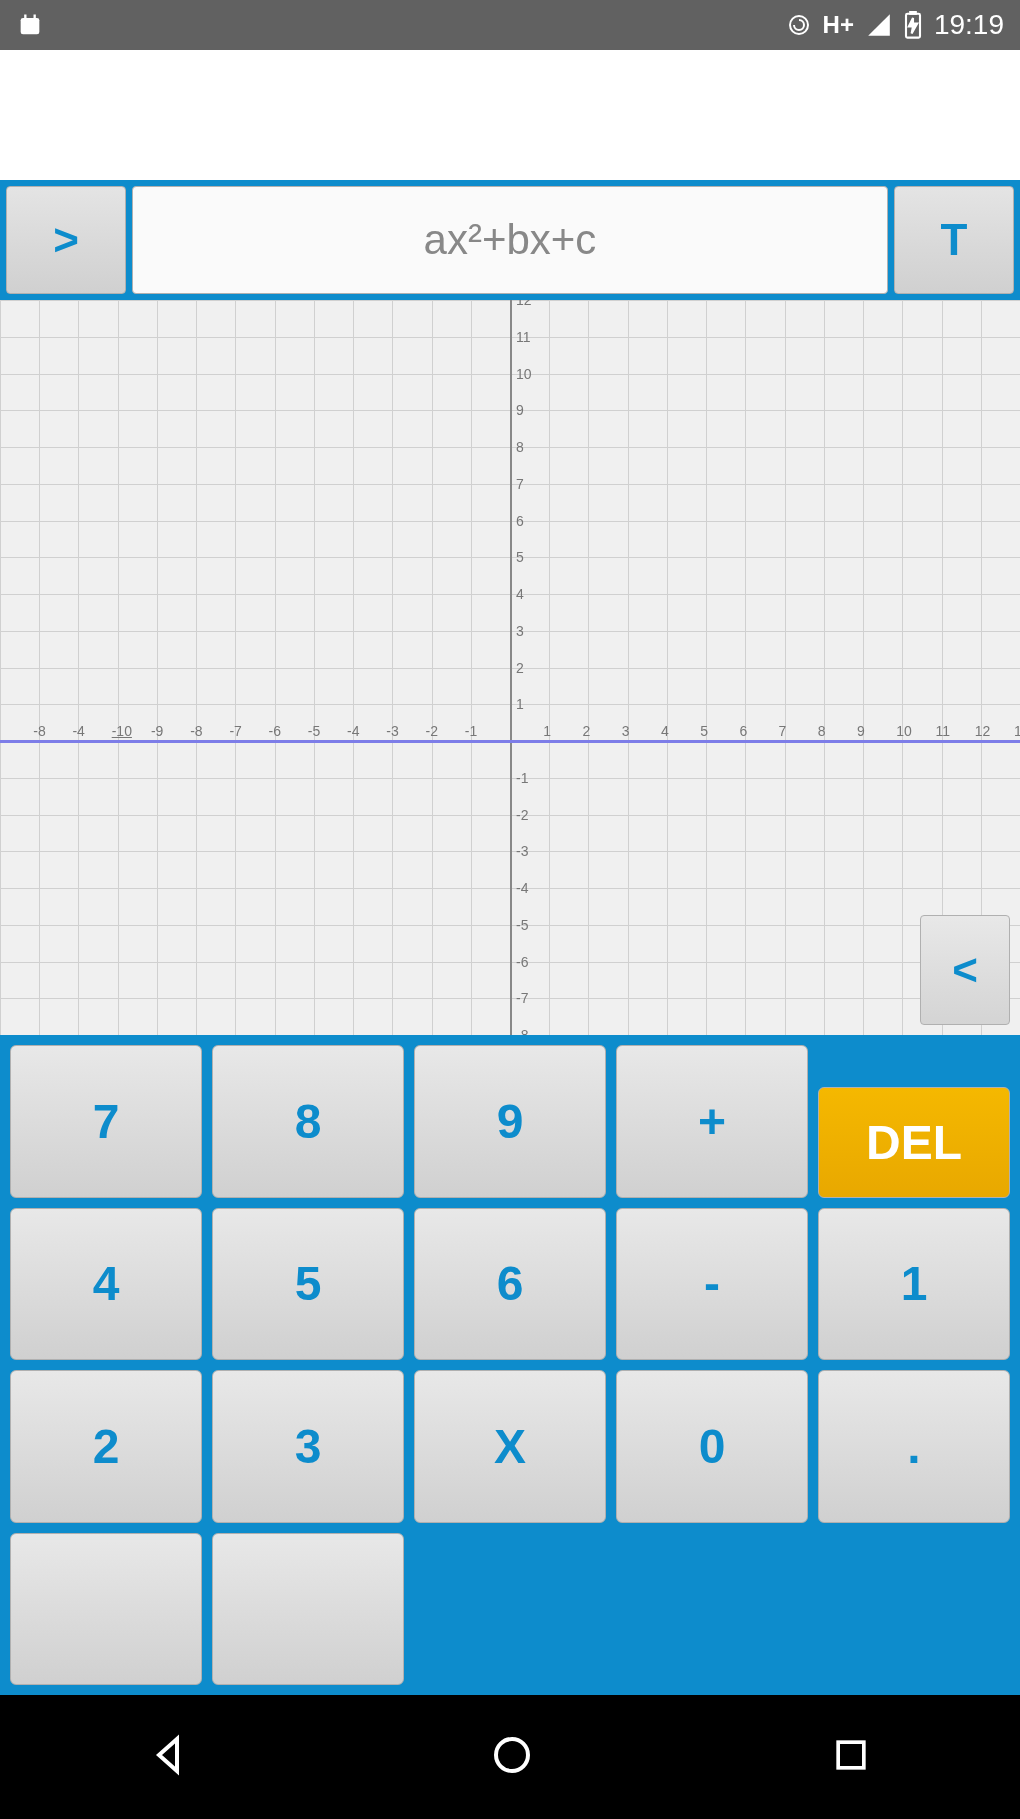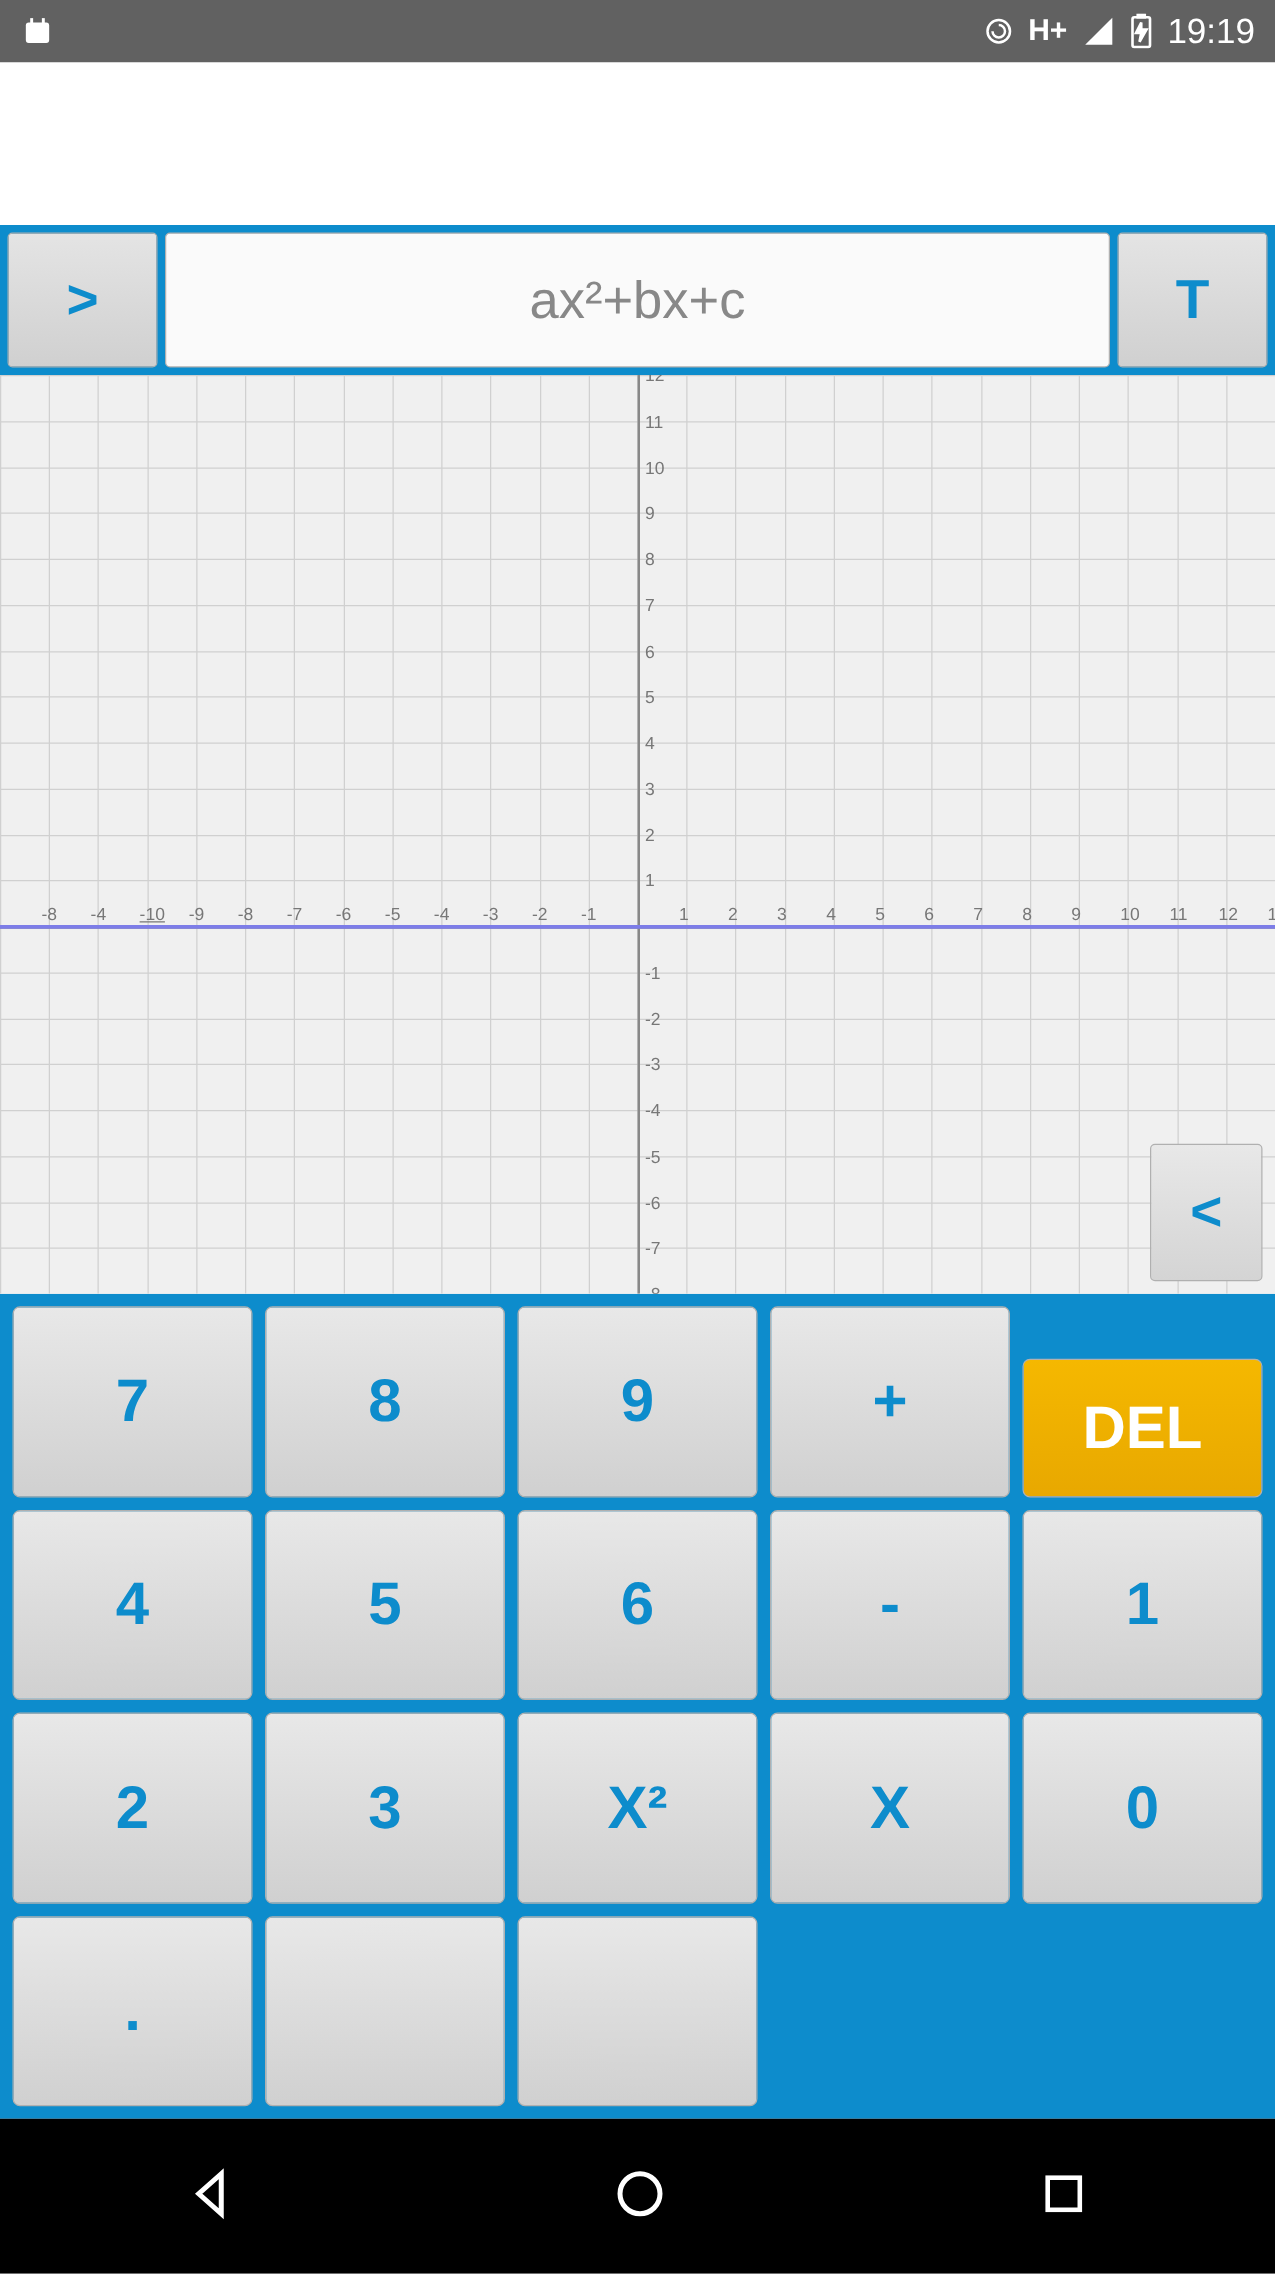--- a/index.html
+++ b/index.html
@@ -284,21 +284,20 @@
     <div class="key">9</div>
     <div class="key">+</div>
     <div class="key orange">DEL</div>
     <div class="key">4</div>
     <div class="key">5</div>
     <div class="key">6</div>
     <div class="key">-</div>
     <div class="key">1</div>
     <div class="key">2</div>
     <div class="key">3</div>
-    <div class="key">X²</div>
     <div class="key">X</div>
     <div class="key">0</div>
     <div class="key">.</div>
     <div class="key empty"></div>
     <div class="key empty"></div>
   </div>
 
 <div class="nav-bar">
   <div class="nav-btn">
     <svg width="48" height="48" viewBox="0 0 24 24" fill="none" stroke="#fff" stroke-width="2">

